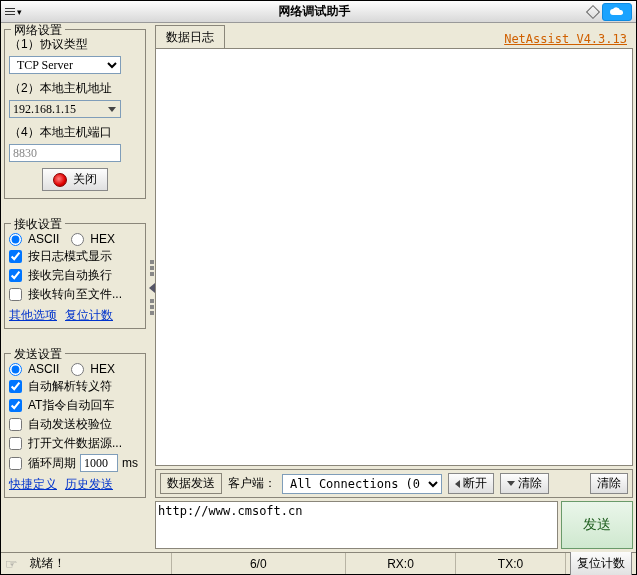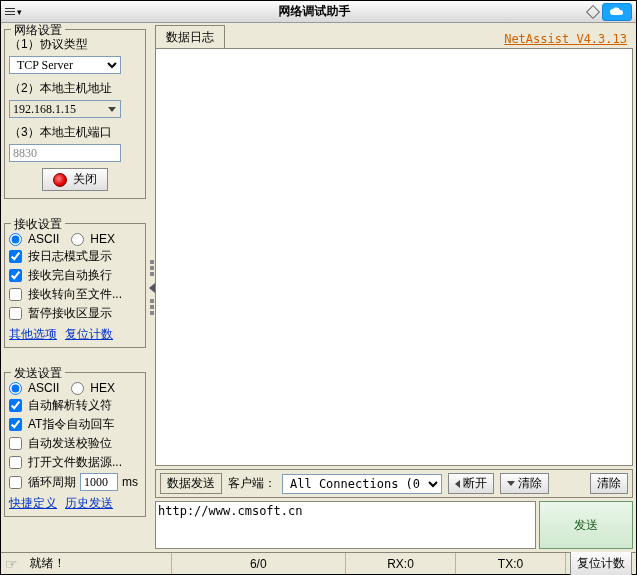--- a/index.html
+++ b/index.html
@@ -61,21 +61,21 @@
 .tab { border:1px solid #8a867a; border-bottom:none; background:#ece9d8; padding:3px 10px 2px 10px; font-size:12px;}
 .version { margin-left:auto; color:#d06000; text-decoration:underline; font-family:monospace; font-size:12px; padding-right:6px; padding-bottom:2px;}
 .log-area { flex:1; border:1px solid #8a867a; background:#fff; }
 
 .send-bar { border:1px solid #8a867a; background:#ece9d8; margin-top:3px; padding:3px 4px; display:flex; align-items:center; gap:6px; }
 .send-tab { border:1px solid #8a867a; background:#ece9d8; padding:1px 6px; font-size:12px;}
 .small-sel { font-family:monospace; font-size:12px; height:20px;}
 .mini-btn { border:1px solid #888; background:linear-gradient(#fdfdfd,#e0e0e0); padding:1px 6px; font-size:12px; display:inline-flex; align-items:center; gap:3px;}
 .sendbox-row{ display:flex; margin-top:3px; gap:3px; height:48px;}
 textarea.sendbox{ flex:1; border:1px solid #8a867a; font-family:monospace; font-size:12px; padding:2px; resize:none;}
-.send-btn{ width:94px; border:1px solid #6a9a6a; background:linear-gradient(#eaf6ea,#cfe8cf); font-size:12px; color:#1a5a1a; cursor:pointer;}
+.send-btn{ width:72px; border:1px solid #6a9a6a; background:linear-gradient(#eaf6ea,#cfe8cf); font-size:14px; color:#1a5a1a; cursor:pointer;}
 
 .statusbar{ height:22px; border-top:1px solid #8a867a; background:#ece9d8; display:flex; align-items:center; font-size:12px;}
 .statusbar .cell{ border-right:1px solid #b8b4a4; padding:0 8px; height:100%; display:flex; align-items:center;}
 .statusbar .cell.wide{ flex:1; justify-content:center;}
 .hand{ color:#888; font-size:14px; padding:0 4px;}
 .reset-btn{ border:1px solid #888; background:linear-gradient(#fdfdfd,#e0e0e0); padding:4px 6px; font-size:12px; margin:0 4px;}
 .tri-l{display:inline-block;width:0;height:0;border-top:4px solid transparent;border-bottom:4px solid transparent;border-right:5px solid #444;}
 .tri-d{display:inline-block;width:0;height:0;border-left:4px solid transparent;border-right:4px solid transparent;border-top:5px solid #444;}
 .pin{display:inline-block;width:10px;height:10px;border:1px solid #666;transform:rotate(45deg);}
 .menu-icon{display:inline-block;width:10px;height:8px;background:repeating-linear-gradient(#333 0 1px, transparent 1px 3px);}
@@ -107,21 +107,21 @@
         <span class="legend">网络设置</span>
         <div class="label">（1）协议类型</div>
         <div class="row">
             <select><option>TCP Server</option></select>
           </div>
         <div class="label" style="margin-top:6px;">（2）本地主机地址</div>
         <div class="row">
             <input class="host" type="text" value="192.168.1.15" style="">
             <span class="tri-d" style="margin-left:-16px;position:relative;"></span>
           </div>
-        <div class="label" style="margin-top:6px;">（3）本地主机端口</div>
+        <div class="label" style="margin-top:6px;">（4）本地主机端口</div>
         <div class="row">
             <input class="port" type="text" value="8830" style="">
           </div>
         <div class="row" style="justify-content:center;margin-top:6px;">
           <button class="btn">
             <span class="red-dot"></span>
             <span>关闭</span>
           </button>
         </div>
       </div>
@@ -138,24 +138,20 @@
             <input type="checkbox" checked="" style="">
             <span>按日志模式显示</span>
           </div>
         <div class="chk-row">
             <input type="checkbox" checked="" style="">
             <span>接收完自动换行</span>
           </div>
         <div class="chk-row">
             <input type="checkbox" style="">
             <span>接收转向至文件...</span>
-          </div>
-        <div class="chk-row">
-            <input type="checkbox" style="">
-            <span>暂停接收区显示</span>
           </div>
         <div class="link-row">
           <span class="link">其他选项</span>
           <span class="link">复位计数</span>
         </div>
       </div>
 
       <div class="groupbox">
         <span class="legend">发送设置</span>
         <div class="chk-row">

